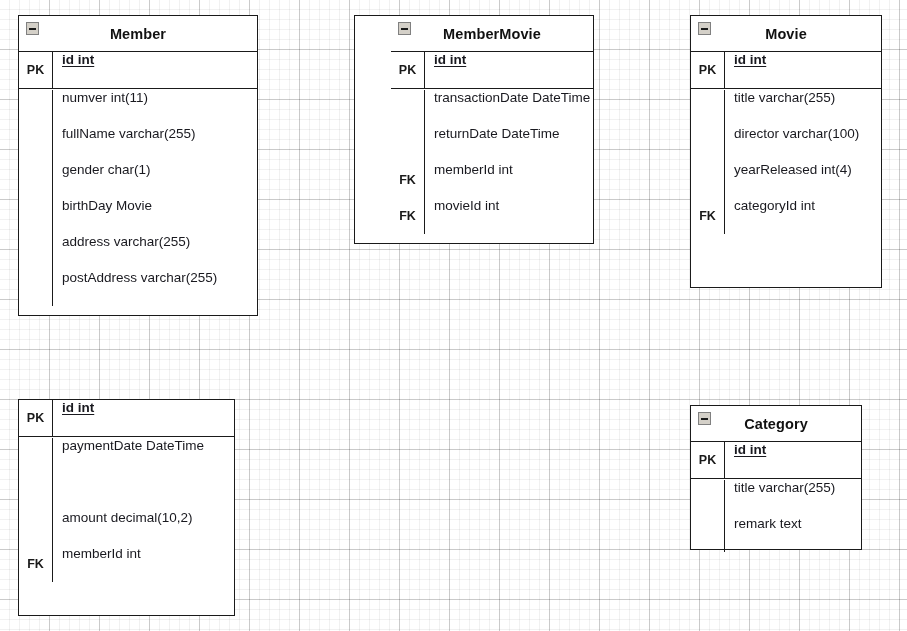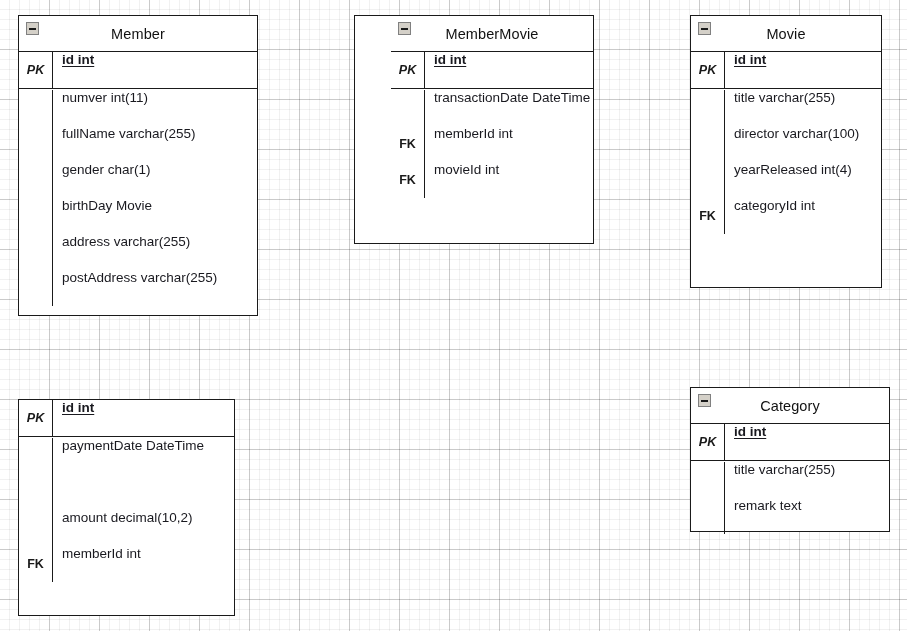--- a/index.html
+++ b/index.html
@@ -65,21 +65,21 @@
   .collapse-icon::after {
     content: "";
     display: block;
     width: 7px;
     height: 2px;
     background-color: #1a1a1a;
   }
 
   .entity-title {
     font-size: 14.5px;
-    font-weight: normal;
+    font-weight: bold;
     color: #111111;
     letter-spacing: 0.1px;
   }
 
   .pk-row {
     display: flex;
     height: 37px;
     border-bottom: 1.6px solid #1a1a1a;
     box-sizing: border-box;
   }
@@ -102,21 +102,20 @@
     align-items: center;
     justify-content: center;
     font-size: 12.5px;
     font-weight: bold;
     color: #1a1a1a;
     box-sizing: border-box;
   }
 
   .pk-row .key-cell {
     border-right: 1.6px solid #1a1a1a;
-    font-style: italic;
   }
 
   .attr-body .key-cell {
     border-right: 1.6px solid #1a1a1a;
   }
 
   .attr-body .row:first-child .key-cell {
     border-top: none;
   }
 
@@ -192,20 +191,24 @@
         <div class="name-cell">
           <span class="pk-text">id int</span>
         </div>
       </div>
       <div class="attr-body">
         <div class="row">
           <div class="key-cell"></div>
           <div class="name-cell">transactionDate DateTime</div>
         </div>
         <div class="row">
+          <div class="key-cell"></div>
+          <div class="name-cell">returnDate DateTime</div>
+        </div>
+        <div class="row">
           <div class="key-cell">FK</div>
           <div class="name-cell">memberId int</div>
         </div>
         <div class="row">
           <div class="key-cell">FK</div>
           <div class="name-cell">movieId int</div>
         </div>
       </div>
     </div>
     <div class="entity" style="left: 690px; top: 15px; width: 192px; height: 273px;">
@@ -256,21 +259,21 @@
         <div class="row">
           <div class="key-cell"></div>
           <div class="name-cell">amount decimal(10,2)</div>
         </div>
         <div class="row">
           <div class="key-cell">FK</div>
           <div class="name-cell">memberId int</div>
         </div>
       </div>
     </div>
-    <div class="entity" style="left: 690px; top: 387px; width: 200px; height: 145px;">
+    <div class="entity" style="left: 690px; top: 405px; width: 172px; height: 145px;">
       <div class="entity-header">
         <div class="collapse-icon"></div>
         <div class="entity-title">Category</div>
       </div>
       <div class="pk-row">
         <div class="key-cell">PK</div>
         <div class="name-cell">
           <span class="pk-text">id int</span>
         </div>
       </div>

